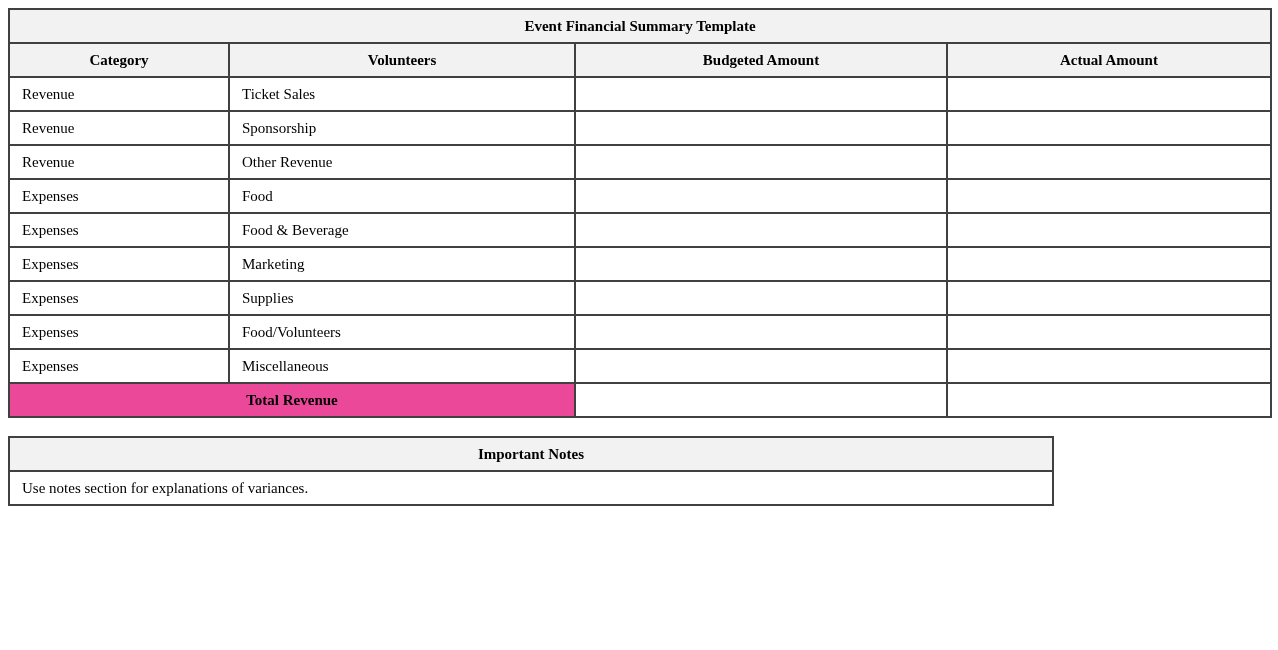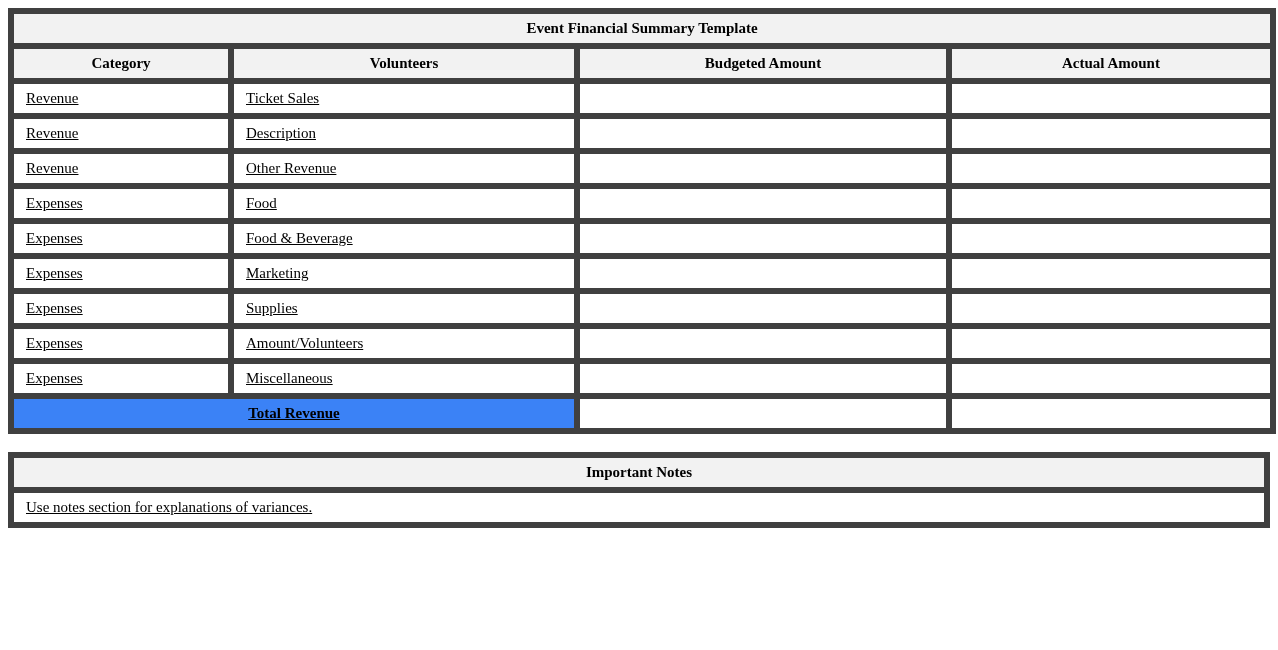--- a/index.html
+++ b/index.html
@@ -1,21 +1,21 @@
 <!DOCTYPE html>
 <html><head>
 <meta charset="utf-8">
 <style>
   html, body { margin: 0; padding: 0; background: #ffffff; }
   body { padding: 8px; font-family: "Liberation Serif", serif; font-size: 15px; color: #000; width: 1262px; }
-  table { border-collapse: collapse; width: 1262px; table-layout: fixed; }
-  td, th { border: 6px solid #404040; height: 34px; padding: 6px 12px; box-sizing: border-box; }
+  table { border-collapse: collapse; width: 1046px; table-layout: fixed; }
+  td, th { border: 2px solid #404040; height: 34px; padding: 6px 12px; box-sizing: border-box; }
   th { background: #f2f2f2; font-weight: bold; text-align: center; }
-  td { text-align: left; text-decoration: underline; }
-  .total-label { background: #3b82f6; font-weight: bold; text-align: center; }
+  td { text-align: left; }
+  .total-label { background: #ec4899; font-weight: bold; text-align: center; }
   .notes { margin-top: 18px; }
 </style>
 </head>
 <body>
 
 <table>
   <colgroup>
     <col style="width:220px">
       <col style="width:346px">
       <col style="width:372px">
@@ -34,21 +34,21 @@
   </thead>
   <tbody>
     <tr>
       <td>Revenue</td>
       <td>Ticket Sales</td>
       <td></td>
       <td></td>
     </tr>
     <tr>
       <td>Revenue</td>
-      <td>Description</td>
+      <td>Sponsorship</td>
       <td></td>
       <td></td>
     </tr>
     <tr>
       <td>Revenue</td>
       <td>Other Revenue</td>
       <td></td>
       <td></td>
     </tr>
     <tr>
@@ -70,21 +70,21 @@
       <td></td>
     </tr>
     <tr>
       <td>Expenses</td>
       <td>Supplies</td>
       <td></td>
       <td></td>
     </tr>
     <tr>
       <td>Expenses</td>
-      <td>Amount/Volunteers</td>
+      <td>Food/Volunteers</td>
       <td></td>
       <td></td>
     </tr>
     <tr>
       <td>Expenses</td>
       <td>Miscellaneous</td>
       <td></td>
       <td></td>
     </tr>
     <tr>

